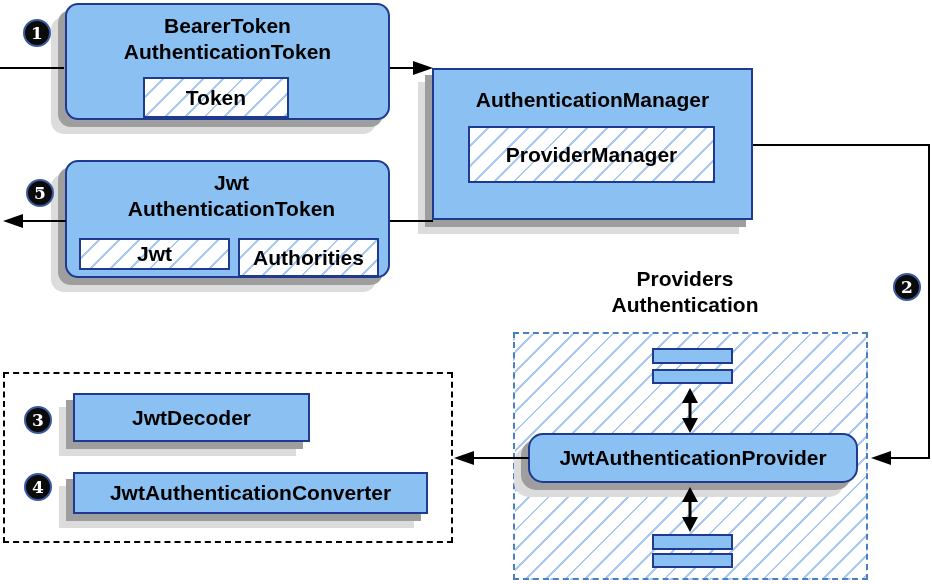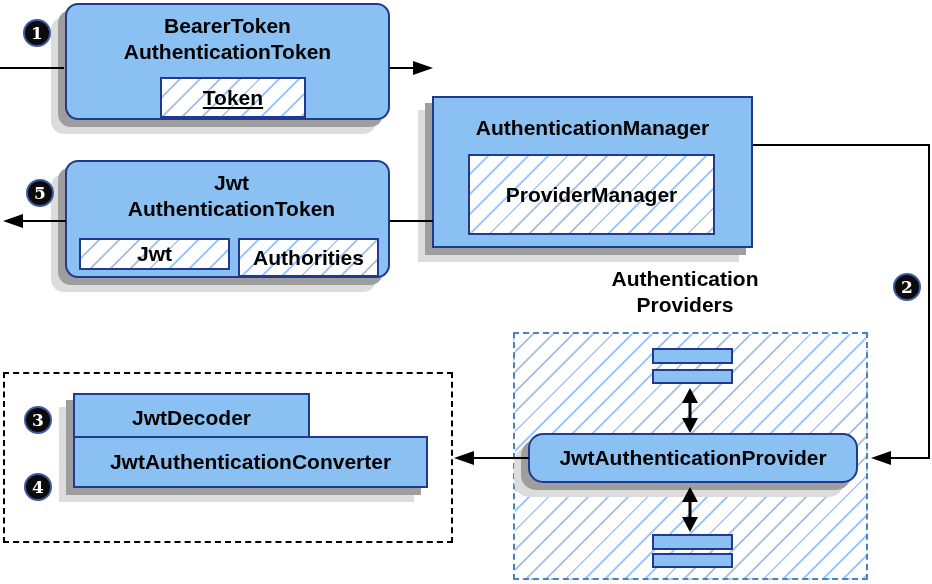--- a/index.html
+++ b/index.html
@@ -75,28 +75,28 @@
   .wires{position:absolute;left:0;top:0;z-index:10;pointer-events:none;}
 </style>
 </head>
 <body>
 
 <div class="canvas">
 
   <div class="node rounded title-pad" style="left:65px;top:3px;width:325px;height:117px;">
     <span style="display:block">BearerToken</span>
     <span style="display:block">AuthenticationToken</span>
-    <div class="field hatch" style="left:93px;top:72px;width:146px;height:41px;text-decoration:underline;">
+    <div class="field hatch" style="left:76px;top:72px;width:146px;height:41px;">
       <span>Token</span>
     </div>
   </div>
 
-  <div class="node" style="left:432px;top:68px;width:321px;height:152px;padding-top:17px;margin-top:28px;">
+  <div class="node" style="left:432px;top:68px;width:321px;height:152px;padding-top:17px;">
     <span style="display:block">AuthenticationManager</span>
-    <div class="field hatch" style="left:34px;top:56px;width:247px;height:81px;">
+    <div class="field hatch" style="left:34px;top:56px;width:247px;height:57px;">
       <span>ProviderManager</span>
     </div>
   </div>
 
   <div class="node rounded title-pad" style="left:65px;top:160px;width:325px;height:118px;padding-left:8px;">
     <span style="display:block">Jwt</span>
     <span style="display:block">AuthenticationToken</span>
     <div class="field hatch" style="left:12px;top:76px;width:151px;height:32px;">
       <span>Jwt</span>
     </div>
@@ -104,27 +104,27 @@
       <span>Authorities</span>
     </div>
   </div>
 
   <div class="dashed-black" style="left:3px;top:372px;width:450px;height:171px;"></div>
 
   <div class="flat" style="left:73px;top:393px;width:237px;height:49px;">
     <span>JwtDecoder</span>
   </div>
 
-  <div class="flat" style="left:73px;top:436px;width:355px;height:52px;">
+  <div class="flat" style="left:73px;top:472px;width:355px;height:42px;">
     <span>JwtAuthenticationConverter</span>
   </div>
 
   <div class="group-label" style="left:560px;top:266px;width:250px;">
+    <span style="display:block">Providers</span>
     <span style="display:block">Authentication</span>
-    <span style="display:block">Providers</span>
   </div>
 
   <div class="dashed-blue hatch" style="left:513px;top:332px;width:355px;height:248px;"></div>
 
   <div class="mini" style="left:652px;top:348px;width:81px;height:16px;"></div>
   <div class="mini" style="left:652px;top:369px;width:81px;height:15px;"></div>
 
   <div class="flat" style="left:528px;top:433px;width:330px;height:50px;border-radius:15px;">
     <span>JwtAuthenticationProvider</span>
   </div>

